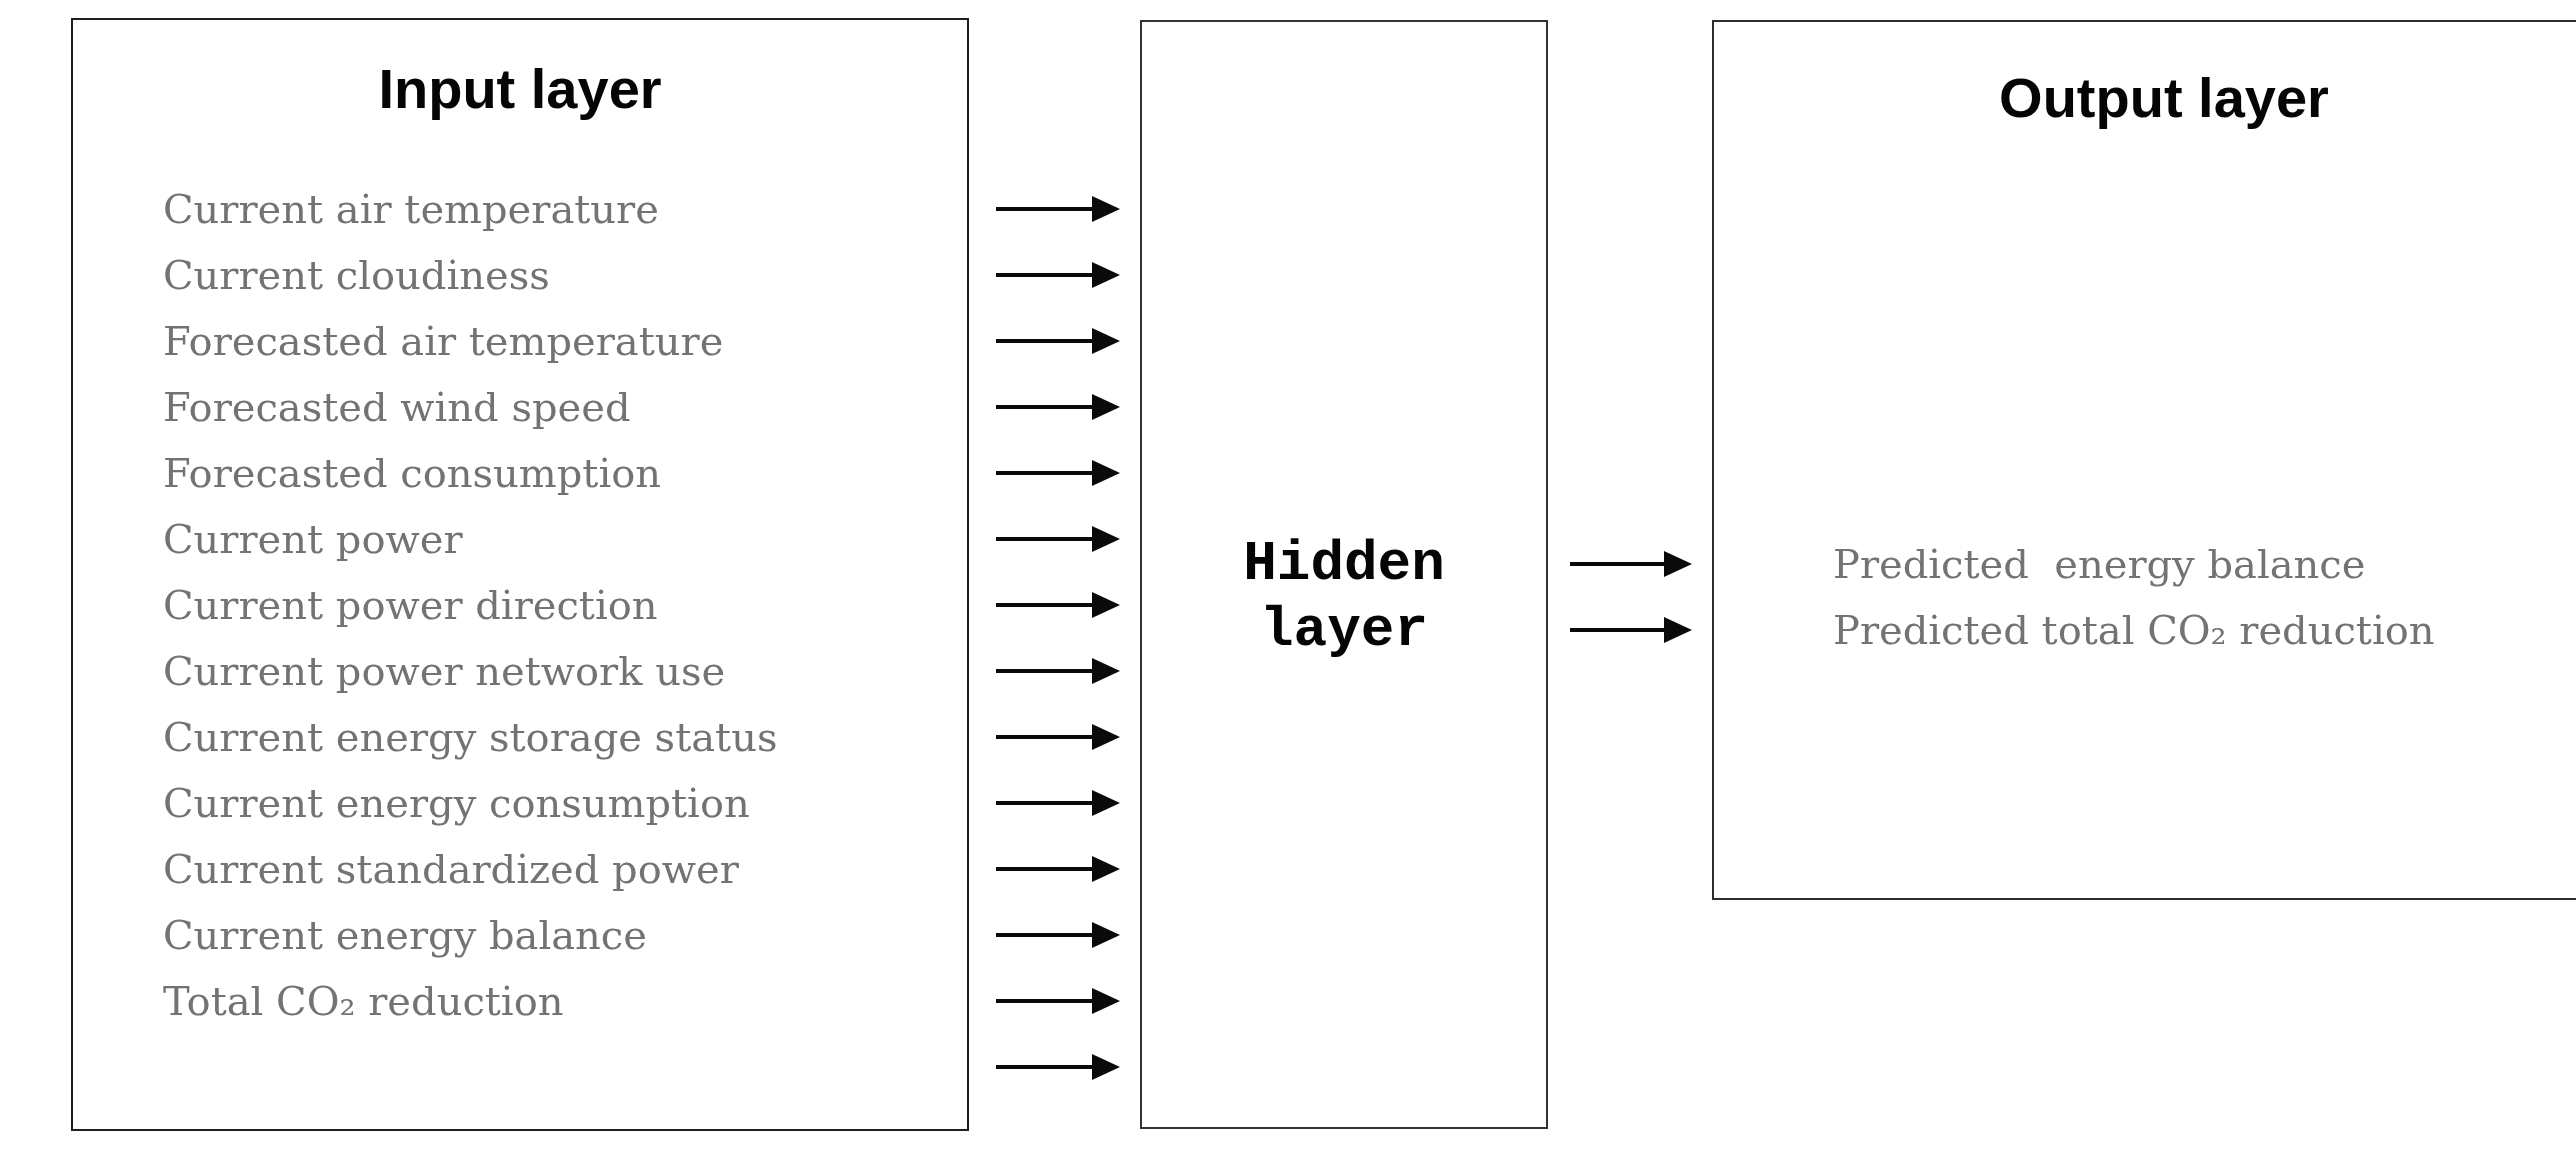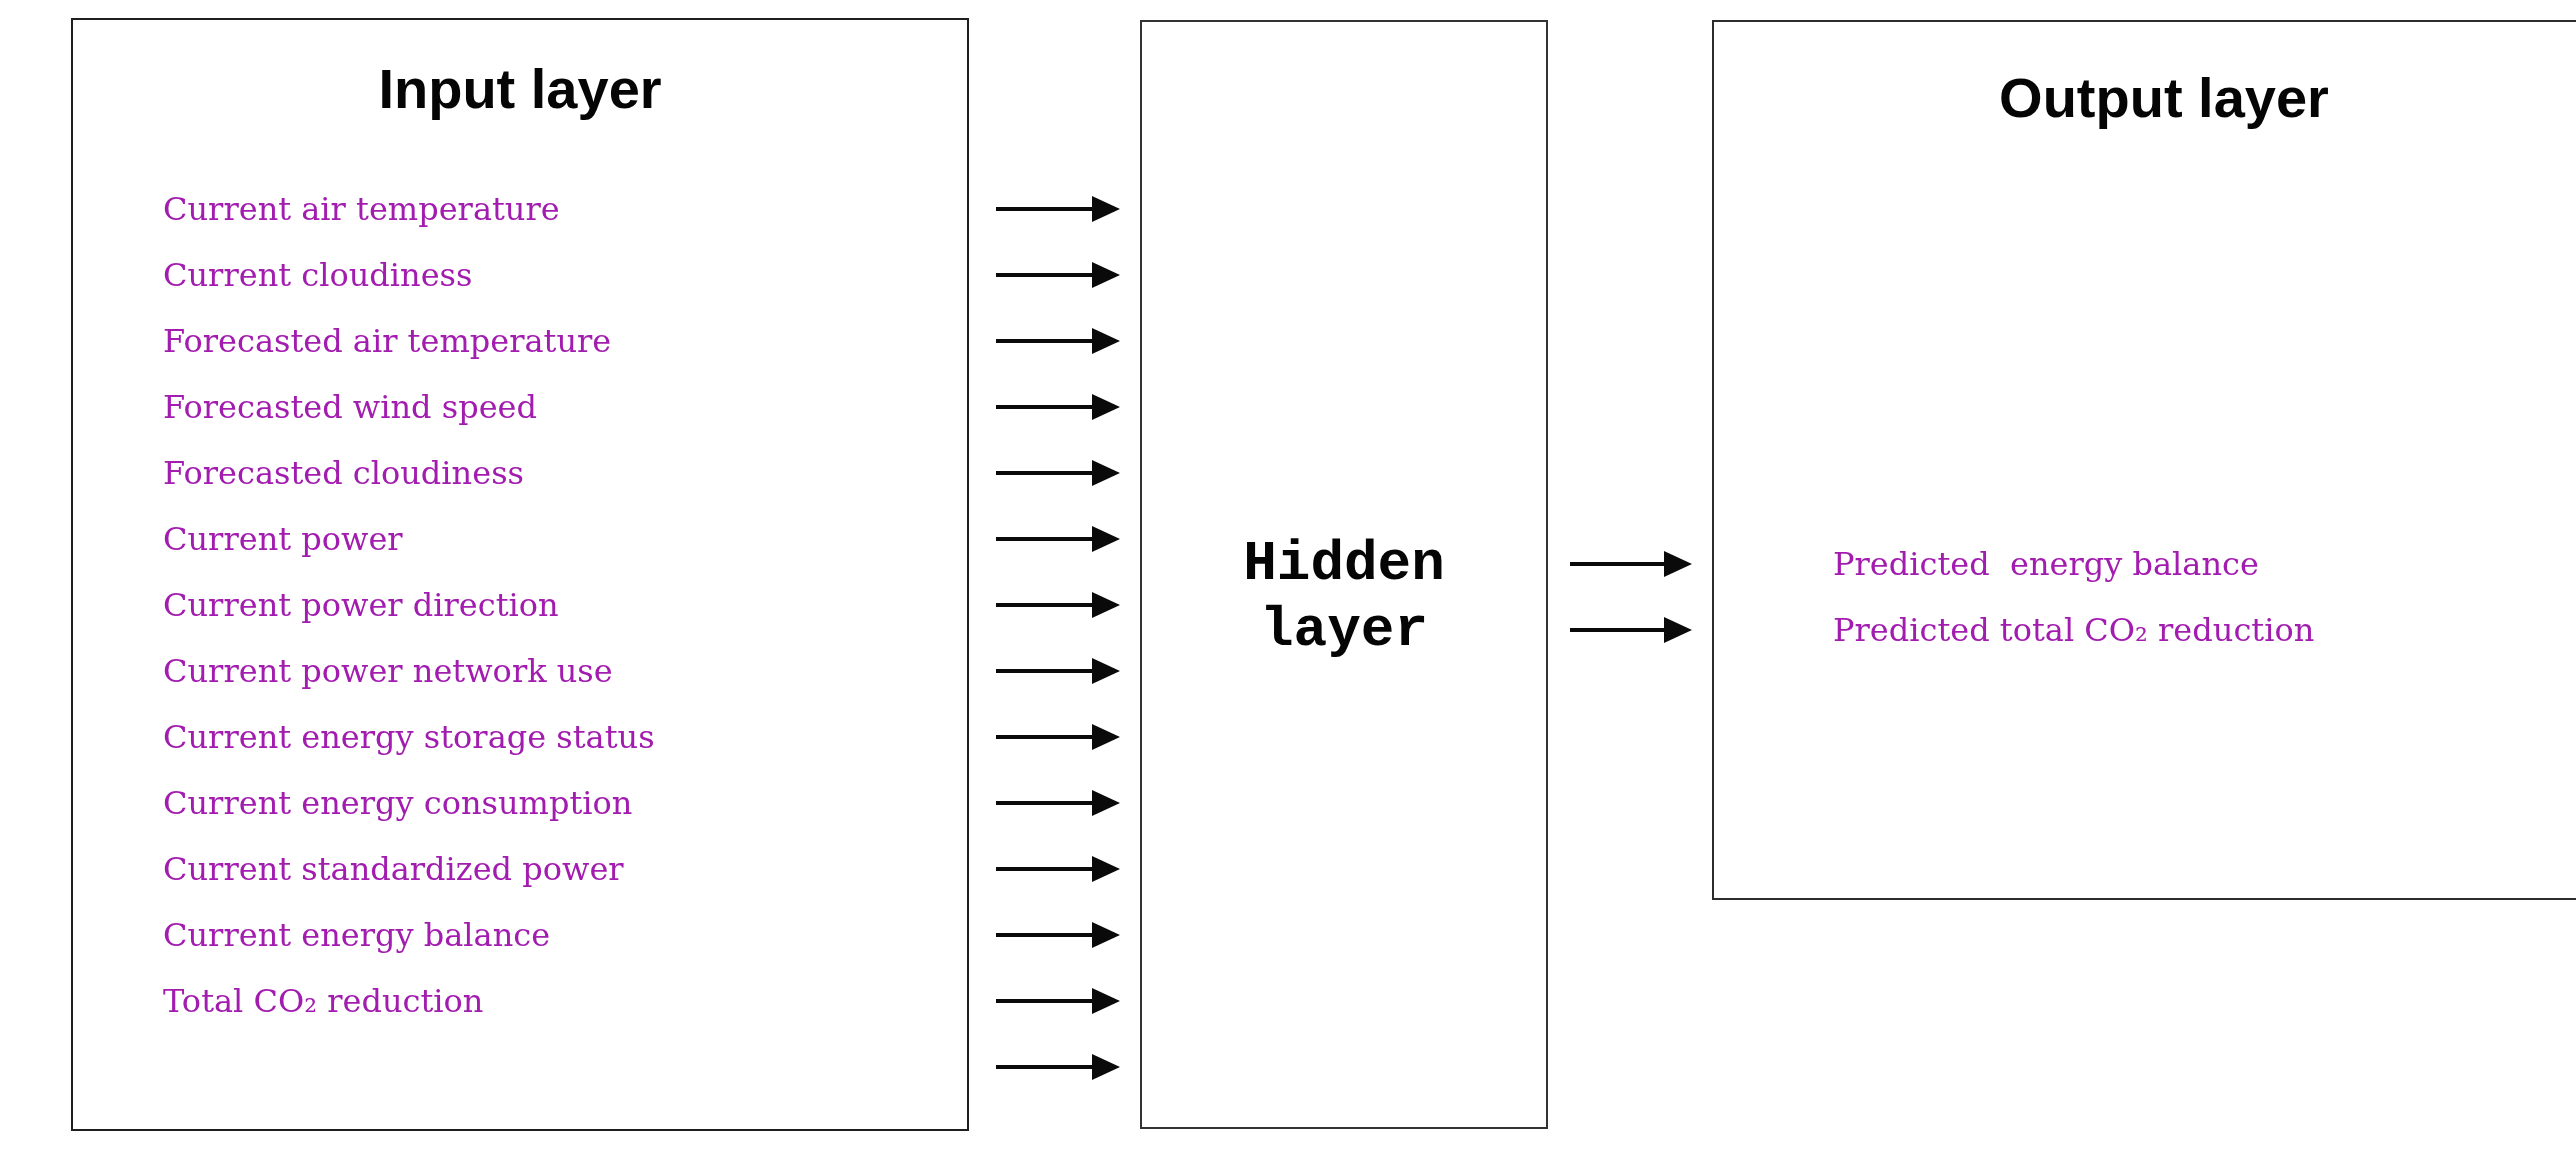--- a/index.html
+++ b/index.html
@@ -43,23 +43,23 @@
     text-align:center;
     color:#050505;
   }
 
   .list { position:absolute; }
   .row  { height:66px; display:flex; align-items:center; }
 
   .input-list  { left:115px;  top:176px; width:829px; }
   .output-list { left:1785px; top:531px; width:768px; }
   .item-text {
-    font-size:32px;
+    font-size:40px;
     white-space:pre;
-    color:#a21caf;
+    color:#737373;
   }
 
   .input-arrows  { left:948px; top:176px; width:124px; }
   .output-arrows { left:1522px; top:531px; width:124px; }
   .arrow { display:flex; align-items:center; }
   .arrow-shaft { width:96px; height:4.4px; background:#0a0a0a; }
   .output-arrows .arrow-shaft { width:94px; }
   .arrow-head {
     width:0; height:0;
     border-top:13px solid transparent;
@@ -83,21 +83,21 @@
       <div class="row">
       <span class="item-text">Current cloudiness</span>
     </div>
       <div class="row">
       <span class="item-text">Forecasted air temperature</span>
     </div>
       <div class="row">
       <span class="item-text">Forecasted wind speed</span>
     </div>
       <div class="row">
-      <span class="item-text">Forecasted cloudiness</span>
+      <span class="item-text">Forecasted consumption</span>
     </div>
       <div class="row">
       <span class="item-text">Current power</span>
     </div>
       <div class="row">
       <span class="item-text">Current power direction</span>
     </div>
       <div class="row">
       <span class="item-text">Current power network use</span>
     </div>

